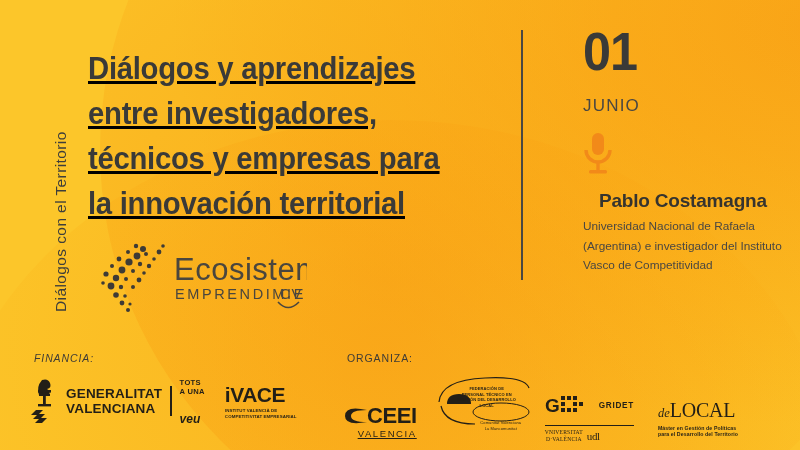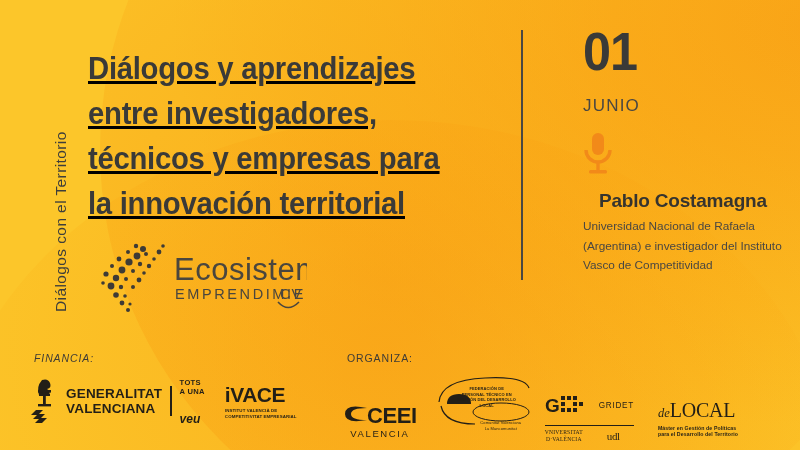--- a/index.html
+++ b/index.html
@@ -156,28 +156,28 @@
   .tots .veu {
     font-style:italic; font-size:12px; font-weight:bold;
     letter-spacing:0; display:block; margin-top:18px;
   }
   .ivace-sub {
     font-size:4.4px; font-weight:bold; color:#231F17;
     line-height:5.4px; letter-spacing:.1px; margin-top:1px;
   }
   .ceei-sub {
     font-size:9.5px; color:#231F17; letter-spacing:1.6px;
-    margin-top:-1px; text-align:center;
+    margin-top:-1px; text-align:right;text-decoration:underline;
   }
   .fed-arc {
     font-size:4px; font-weight:bold; color:#231F17;
     line-height:5.6px; letter-spacing:.1px; text-align:center;
   }
   .gridet-word {
-    font-size:8.2px; font-weight:normal; color:#231F17; letter-spacing:.7px;
+    font-size:8.2px; font-weight:bold; color:#231F17; letter-spacing:.7px;
   }
   .uv-text {
     font-size:5.6px; color:#231F17; line-height:6.6px;
     font-family:"Liberation Serif", serif; letter-spacing:.2px; text-align:center;
   }
   .udl-text {
     font-size:11px; color:#231F17;
     font-family:"Liberation Serif", serif; letter-spacing:-.4px;
   }
   .delocal-main {
@@ -311,21 +311,21 @@
         <div>INSTITUT VALENCIÀ DE</div>
         <div>COMPETITIVITAT EMPRESARIAL</div>
       </div>
     </div>
   </div>
 
   <div class="band-label" id="organiza-label">ORGANIZA:</div>
   <div id="organiza-logos">
 
     <div style="margin-top:4px;">
-      <div style="display:flex; align-items:flex-start;">
+      <div style="display:flex; align-items:center;">
         <svg width="26" height="22" viewBox="0 0 26 22">
           <path d="M24 5 q-22 -5 -22 6 q0 10 22 6 q-16 0 -16 -6 q0 -6 16 -6z" fill="#231F17"></path>
         </svg>
         <span style="font-size:22px; font-weight:bold; color:#231F17; letter-spacing:-.4px; margin-left:-2px;">CEEI</span>
       </div>
       <div class="ceei-sub">VALENCIA</div>
     </div>
 
     <div style="width:96px;">
       <svg width="96" height="56" viewBox="0 0 96 56">
@@ -356,21 +356,21 @@
             <rect x="16" y="7" width="4" height="4"></rect>
               <rect x="28" y="7" width="4" height="4"></rect>
             <rect x="34" y="7" width="4" height="4"></rect>
             <rect x="16" y="13" width="4" height="4"></rect>
               <rect x="22" y="13" width="4" height="4"></rect>
             <rect x="28" y="13" width="4" height="4"></rect>
           </g>
         </svg>
         <span class="gridet-word">GRIDET</span>
       </div>
-      <div style="border-top:1px solid #231F17; margin-top:10px; padding-top:3px; display:flex; align-items:center; gap:24px;">
+      <div style="border-top:1px solid #231F17; margin-top:10px; padding-top:3px; display:flex; align-items:center; gap:4px;">
         <div class="uv-text">
           <div>VNIVERSITAT</div>
           <div>D·VALÈNCIA</div>
         </div>
         <span class="udl-text">udl</span>
       </div>
     </div>
 
     <div style="margin-left:6px;">
       <div class="delocal-main">

